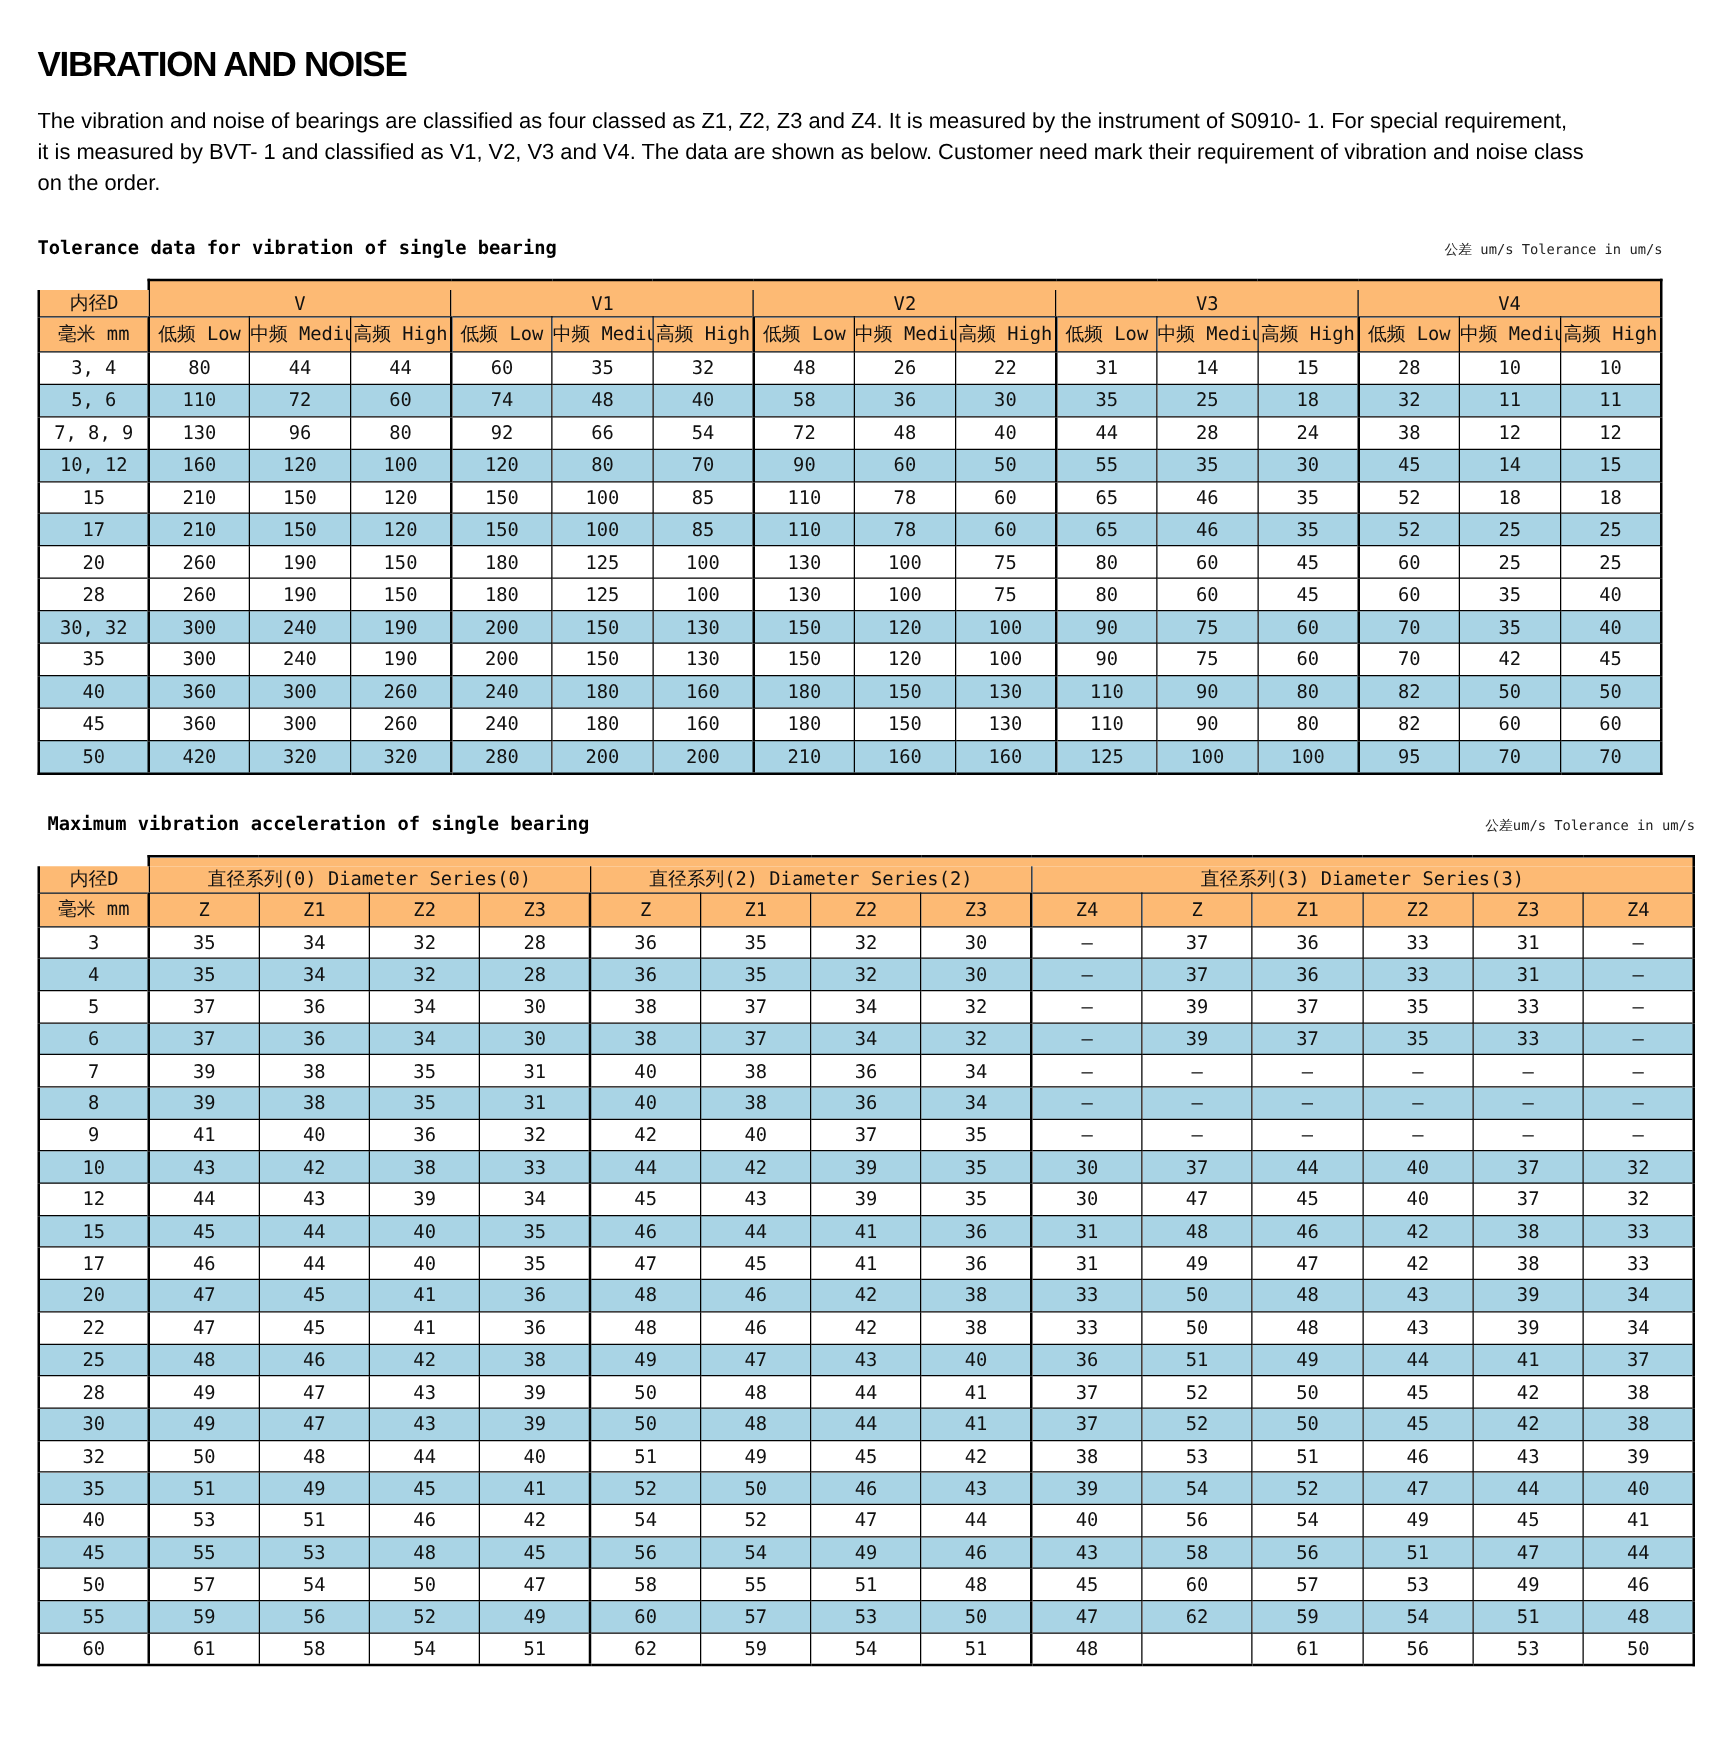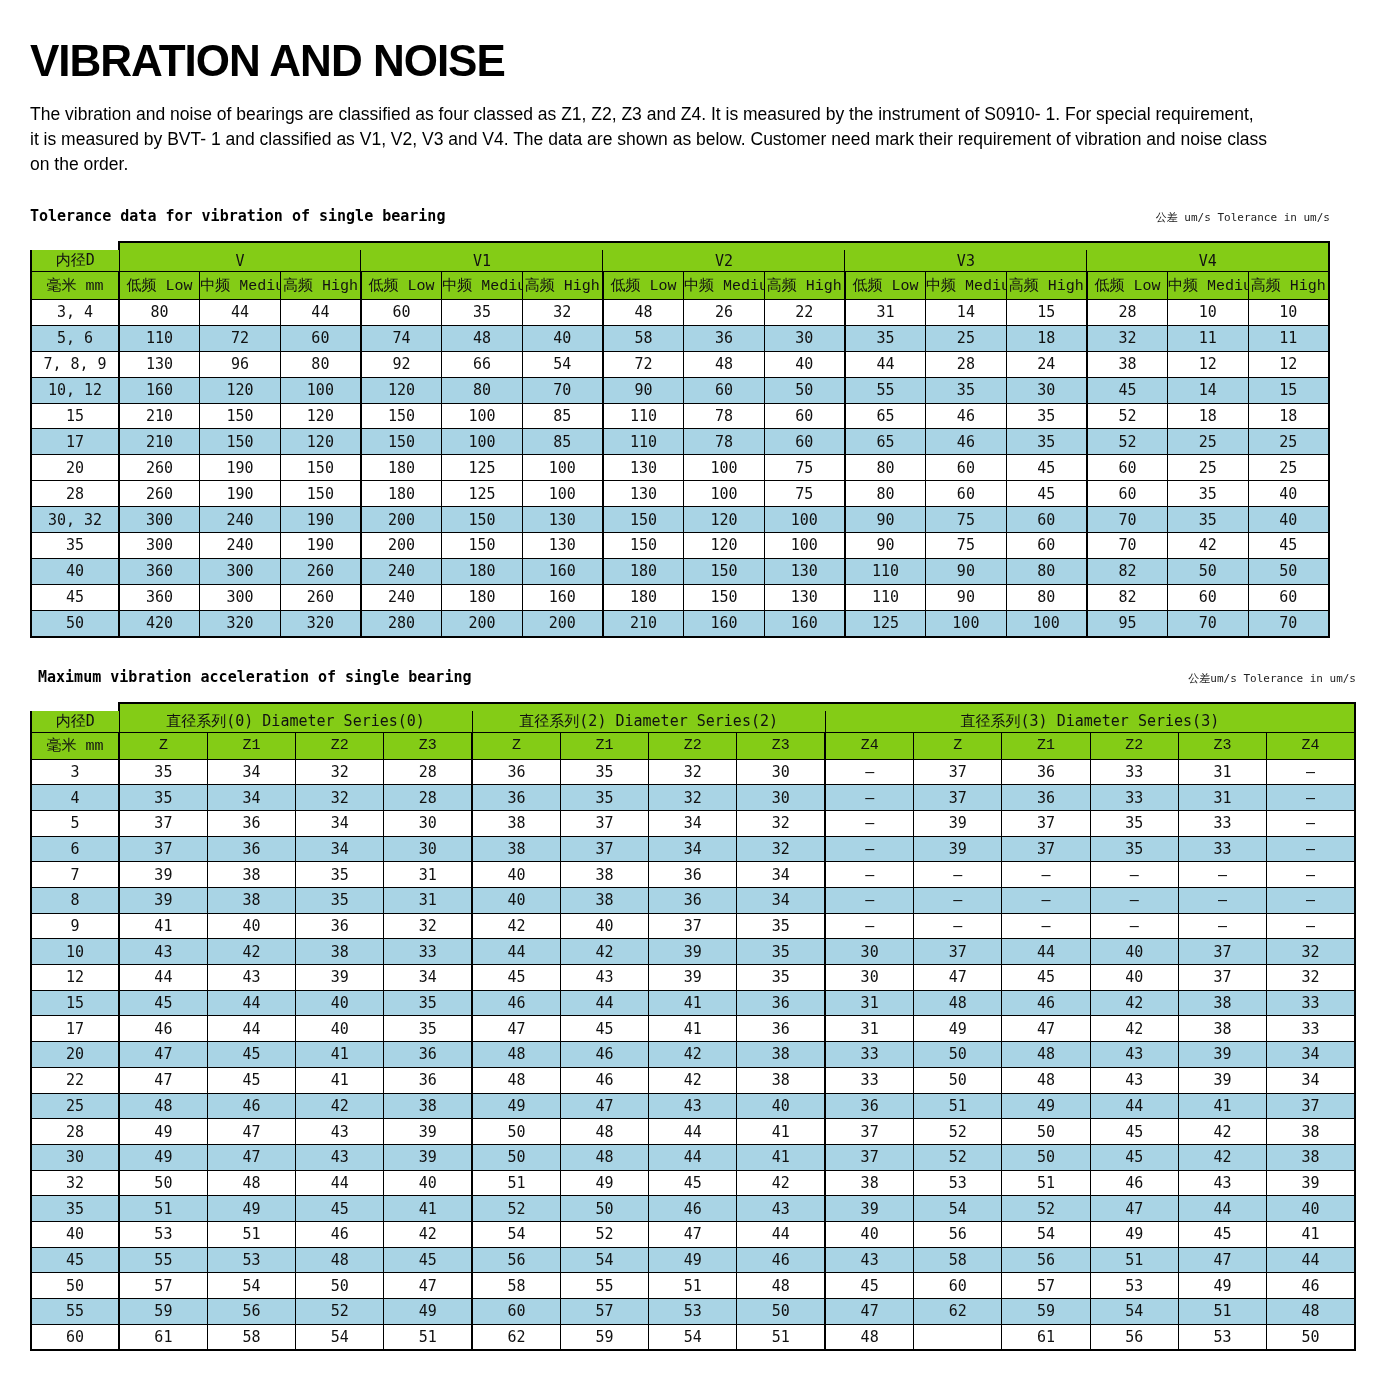--- a/index.html
+++ b/index.html
@@ -5,21 +5,21 @@
   html,body { margin:0; padding:0; background:#ffffff; }
   body {
     width:1384px; height:1396px;
     font-family:"Liberation Sans", sans-serif;
     color:#000;
     position:relative;
   }
   .page { padding:30px 28px 0 30px; }
 
   .page-title {
-    font-size:44px; font-weight:bold; letter-spacing:-1px;
+    font-size:28px; font-weight:bold; letter-spacing:-1px;
     margin:6px 0 16px 0;
     font-family:"Liberation Sans", sans-serif;
   }
   .intro {
     font-size:17.5px; line-height:25px;
     white-space:pre-line;
     margin:0 0 30px 0;
   }
 
   .caption-row {
@@ -45,30 +45,30 @@
   #table1 { width:1300px; margin-bottom:30px; }
   #table2 { width:1326px; }
   col.col-label { width:88px; }
 
   .data-table td, .data-table th {
     border:1px solid #000;
     text-align:center; vertical-align:middle;
     padding:0; overflow:hidden; white-space:nowrap;
     font-weight:normal; color:#111;
   }
-  .head-bg { background:#84cc16; }
+  .head-bg { background:#fdba74; }
   tr.alt td, tr.alt th { background:#a9d4e5; }
 
   
   td.notch { border:none; background:#fff; height:7px; }
   td.band  { border-left:2px solid #000; border-top:2px solid #000;
              border-right:2px solid #000; border-bottom:none; height:7px; }
   tr.group-row th { border-top:none; height:21px; }
   th.corner { border-top:2px solid #000; }
-  tr.sub-row th { height:27px;font-family:Liberation Mono, monospace; }
+  tr.sub-row th { height:27px; }
   #table2 tr.sub-row th { height:26px; }
   #table1 tbody td, #table1 tbody th { height:24.9px; }
   #table2 tbody td, #table2 tbody th { height:24.7px; }
 
   .b-left  { border-left:2px solid #000 !important; }
   .b-right { border-right:2px solid #000 !important; }
   .b-bottom{ border-bottom:2px solid #000 !important; }
   .g-start { border-left:2px solid #000 !important; }
 </style>
 </head>

